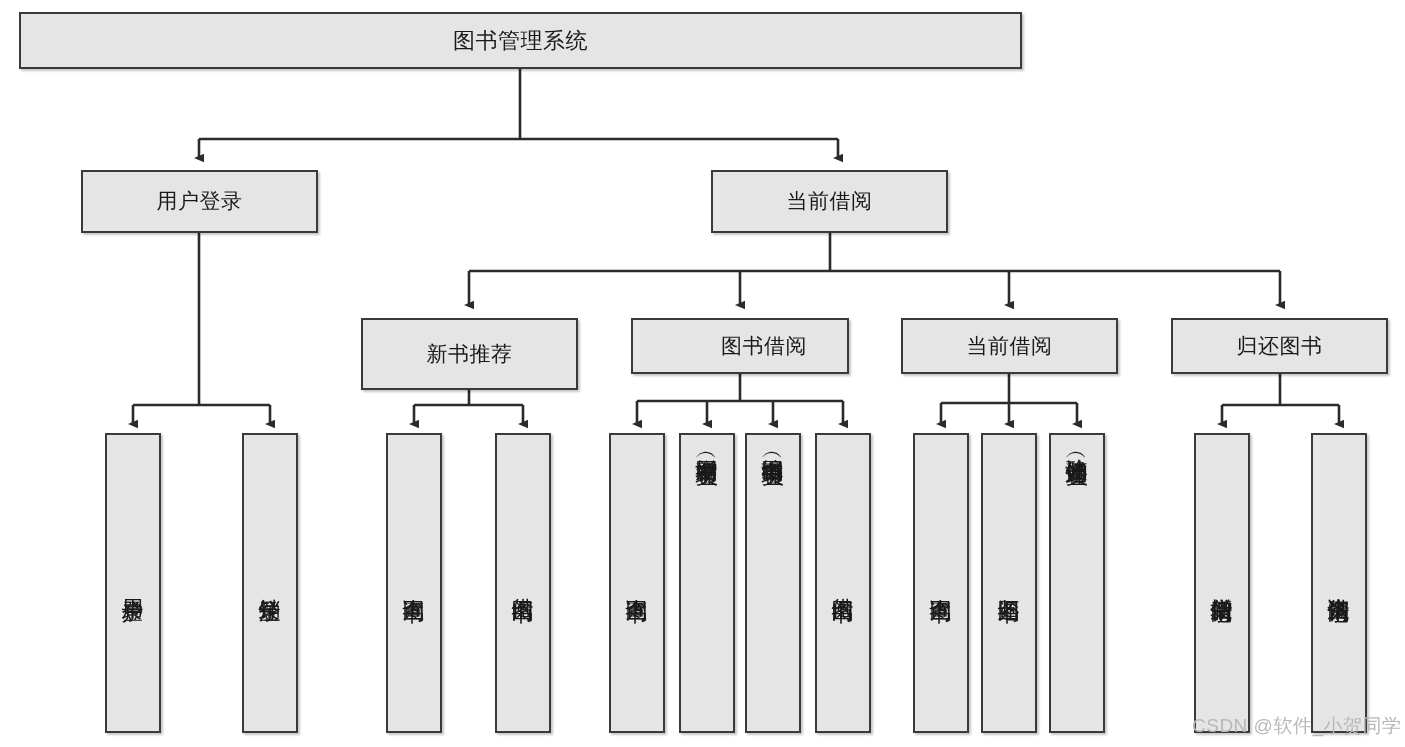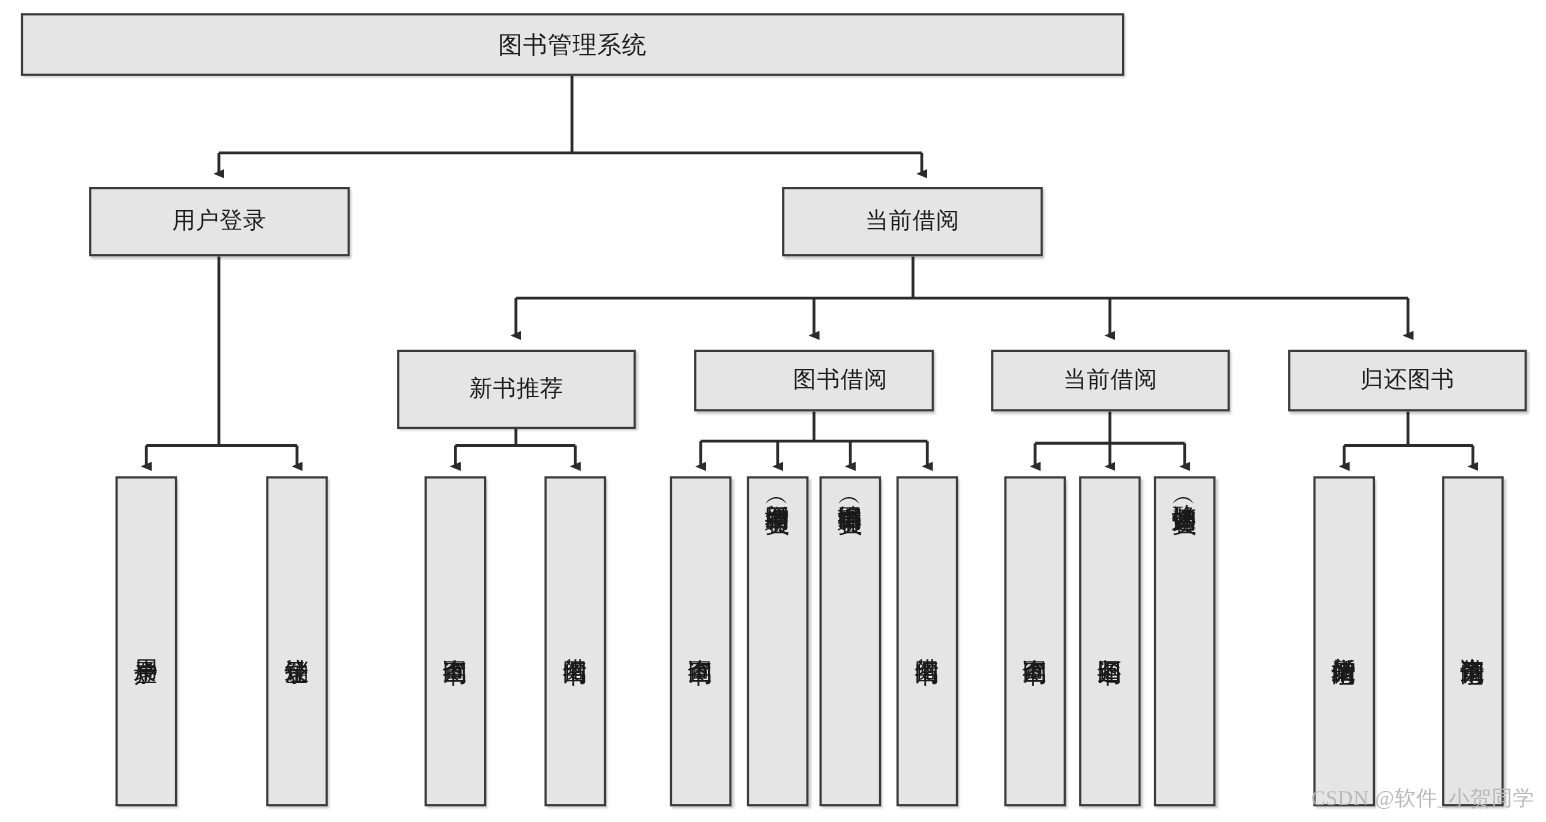--- a/index.html
+++ b/index.html
@@ -67,21 +67,21 @@
   .node.vert.center {
     align-items: center;
     padding-top: 0;
   }
   .watermark {
     position: absolute;
     color: #b8b8b8;
     font-size: 19px;
     white-space: nowrap;
     letter-spacing: 0.5px;
-    font-family: Liberation Serif, serif;
+    font-family: Liberation Sans, sans-serif;
   }
 </style>
 </head>
 <body>
 
 <div id="canvas">
 
   <svg class="connectors" viewBox="0 0 1405 747" xmlns="http://www.w3.org/2000/svg">
     <defs>
       <marker id="arrow" markerWidth="10" markerHeight="10" refX="4.2" refY="5" orient="auto" markerUnits="userSpaceOnUse">

